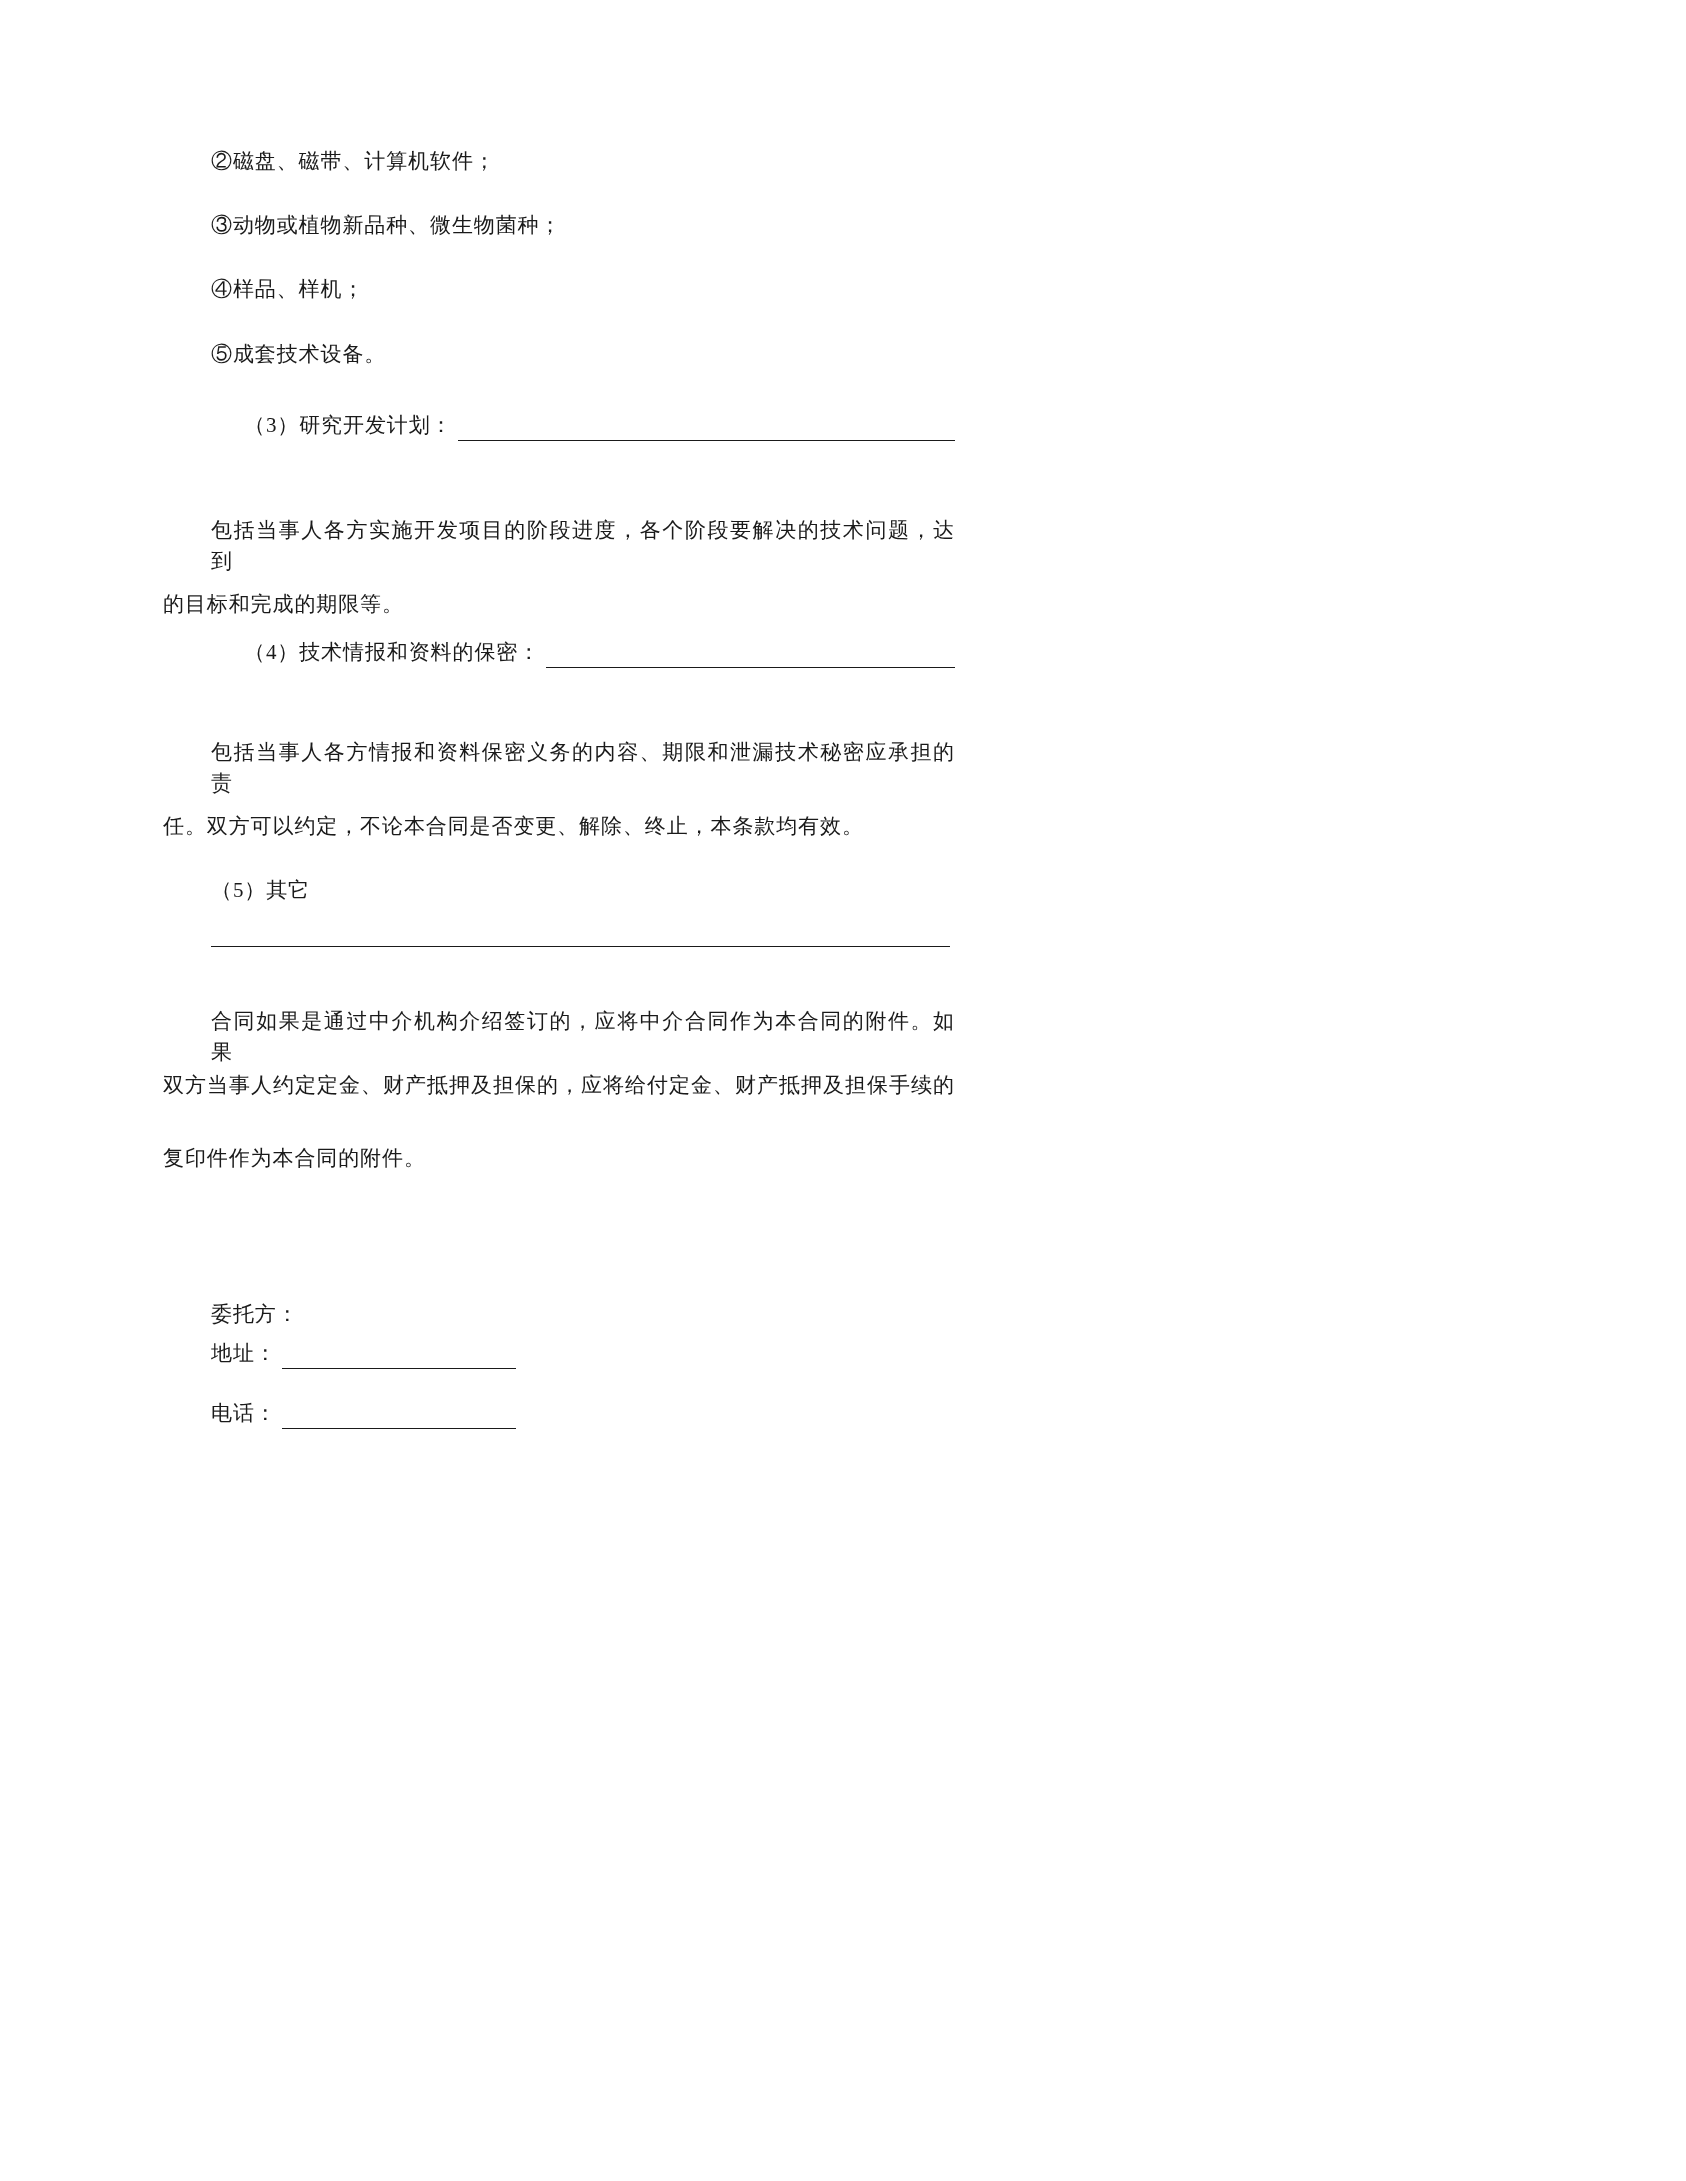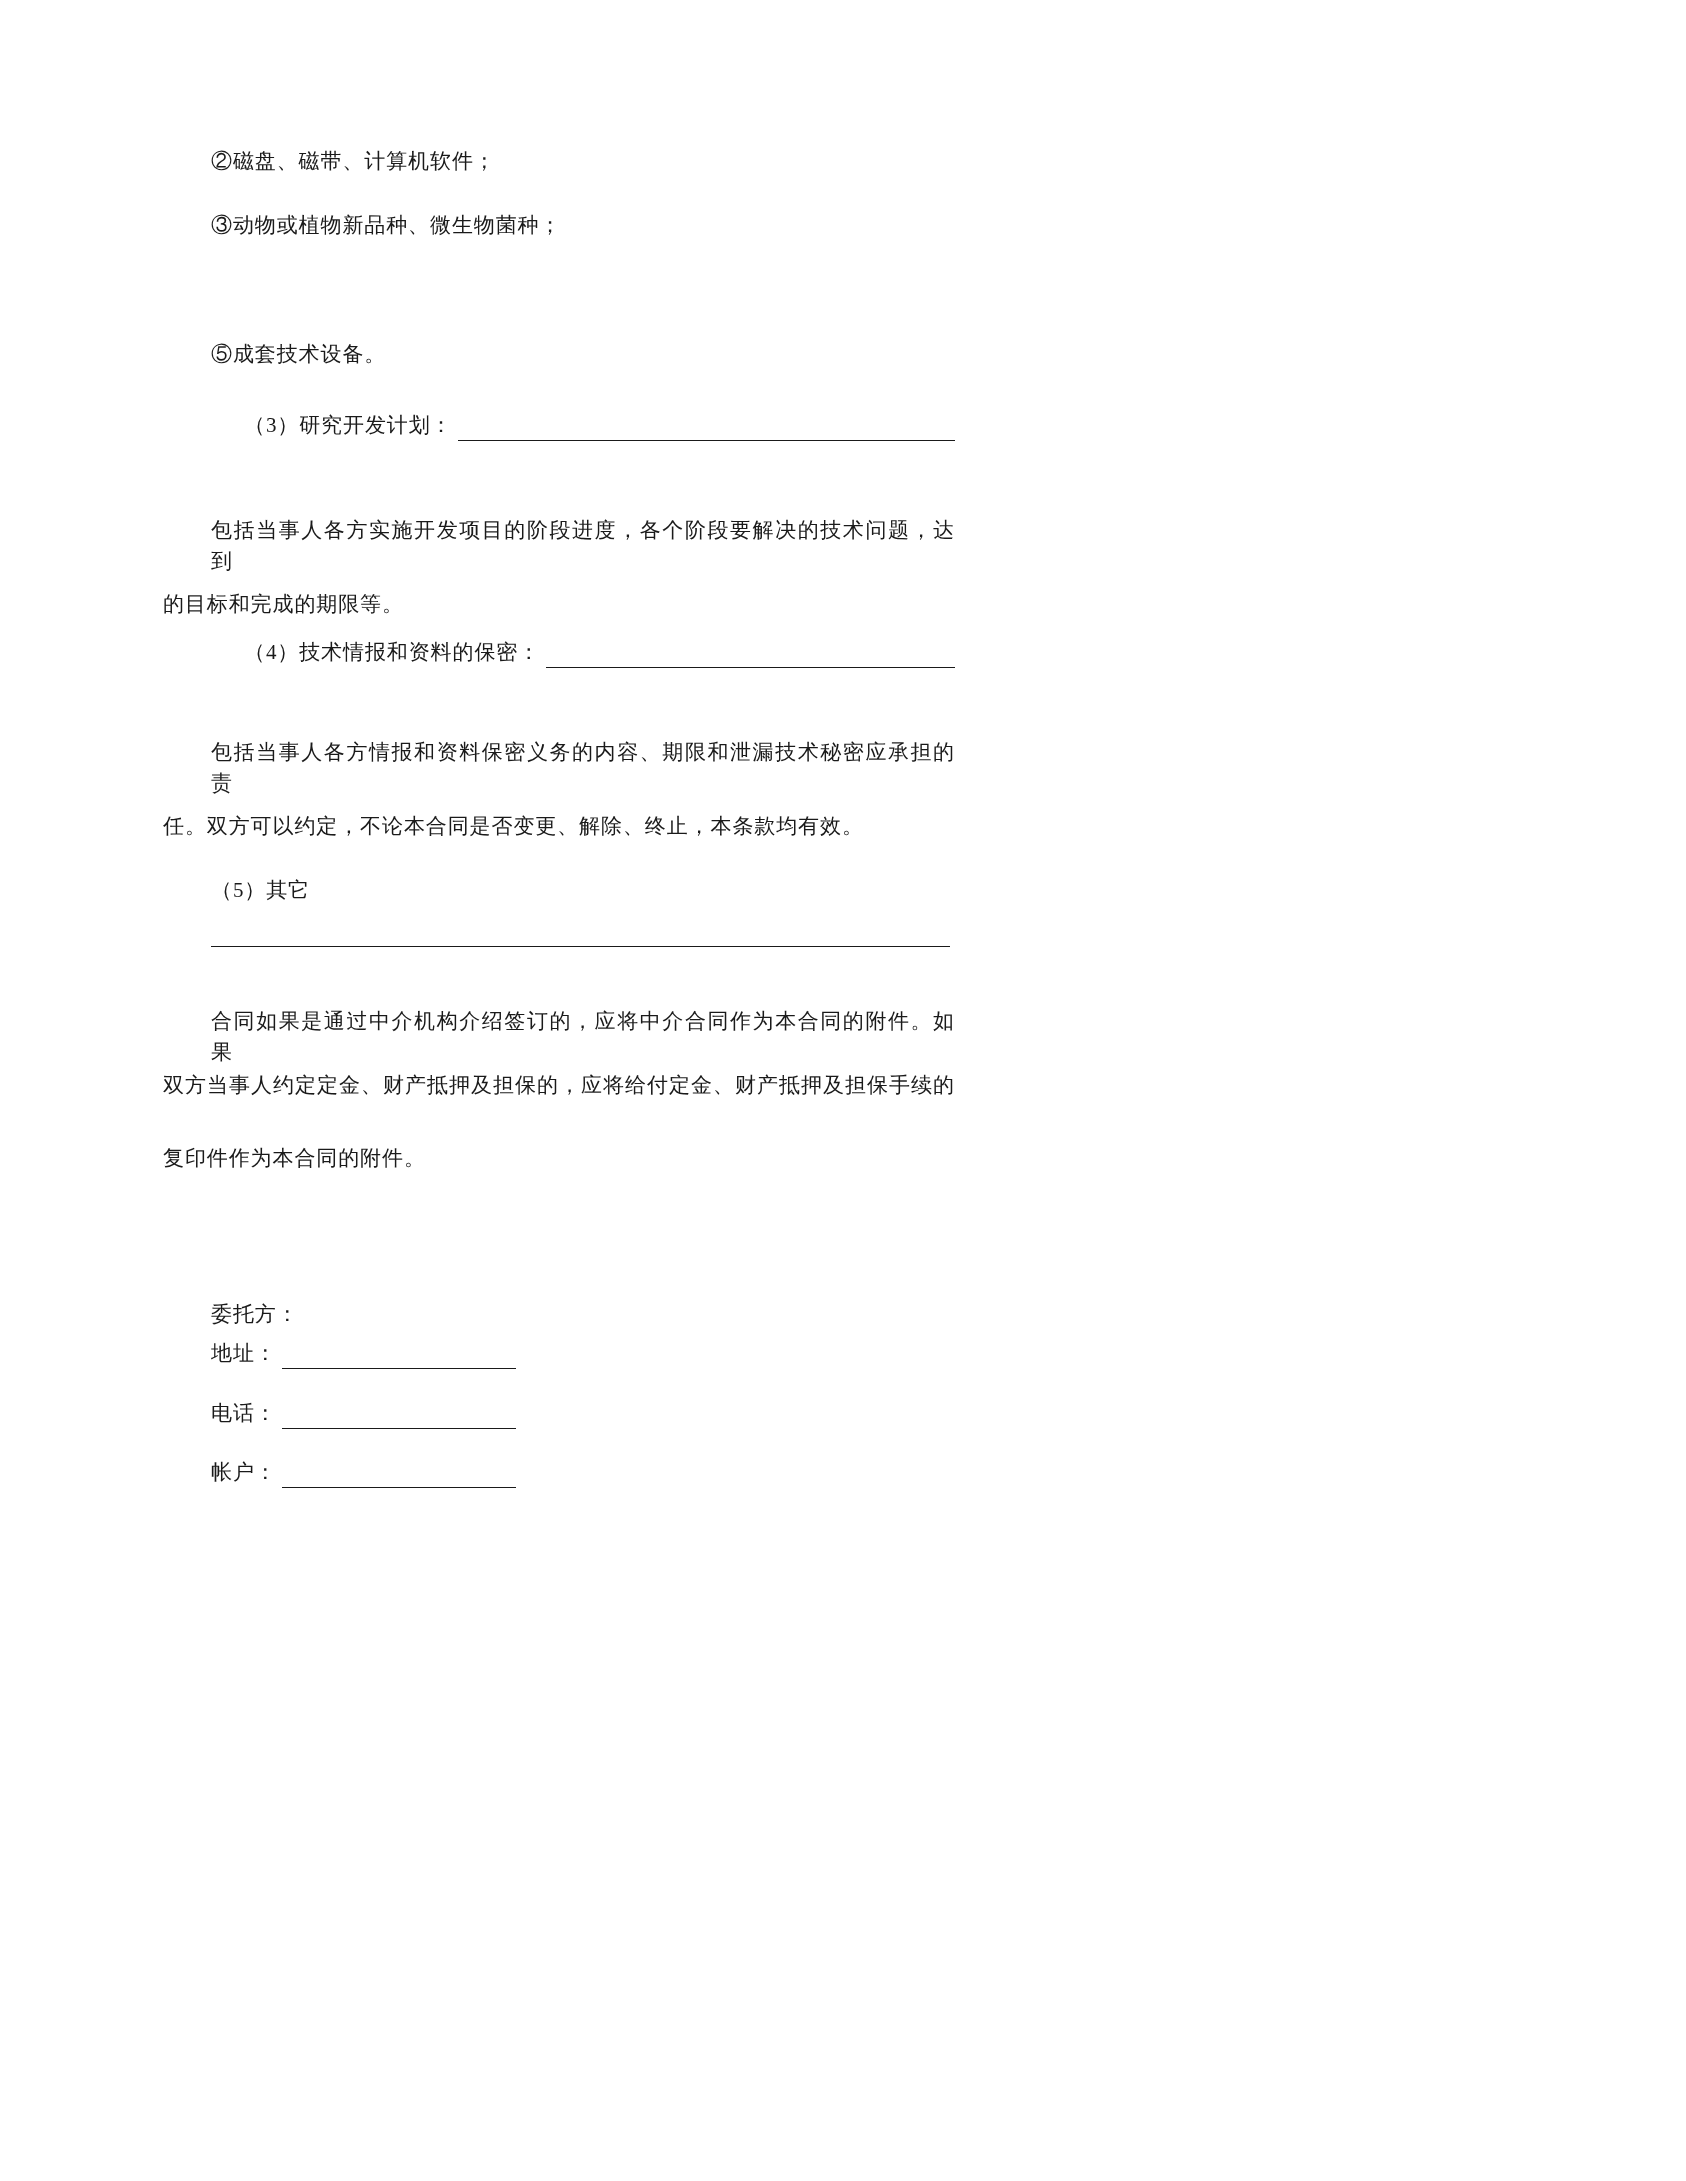--- a/index.html
+++ b/index.html
@@ -74,20 +74,21 @@
   }
 </style>
 </head>
 <body>
 
 <div class="page">
   <div class="content">
 
     <p class="line indent" style="top:125px">②磁盘、磁带、计算机软件；</p>
     <p class="line indent" style="top:189px">③动物或植物新品种、微生物菌种；</p>
+    <p class="line indent" style="top:253px">④样品、样机；</p>
     <p class="line indent" style="top:318px">⑤成套技术设备。</p>
 
     <div class="line indent row" style="top:410px">
       <span class="lbl">（3）研究开发计划：</span>
       <span class="blank-fill"></span>
     </div>
 
     <p class="line indent fill" style="top:503px">包括当事人各方实施开发项目的阶段进度，各个阶段要解决的技术问题，达到</p>
     <p class="line wrapline" style="top:568px">的目标和完成的期限等。</p>
 
@@ -111,19 +112,16 @@
     <p class="line indent" style="top:1278px">委托方：</p>
 
     <div class="line indent" style="top:1338px">
       <span>地址：</span><span class="blank-fixed"></span>
     </div>
 
     <div class="line indent" style="top:1398px">
       <span>电话：</span><span class="blank-fixed"></span>
     </div>
 
-    <div class="line indent" style="top:1457px">
-      <span>帐户：</span><span class="blank-fixed"></span>
-    </div>
 
   </div>
 </div>
 
 
 </body></html>

